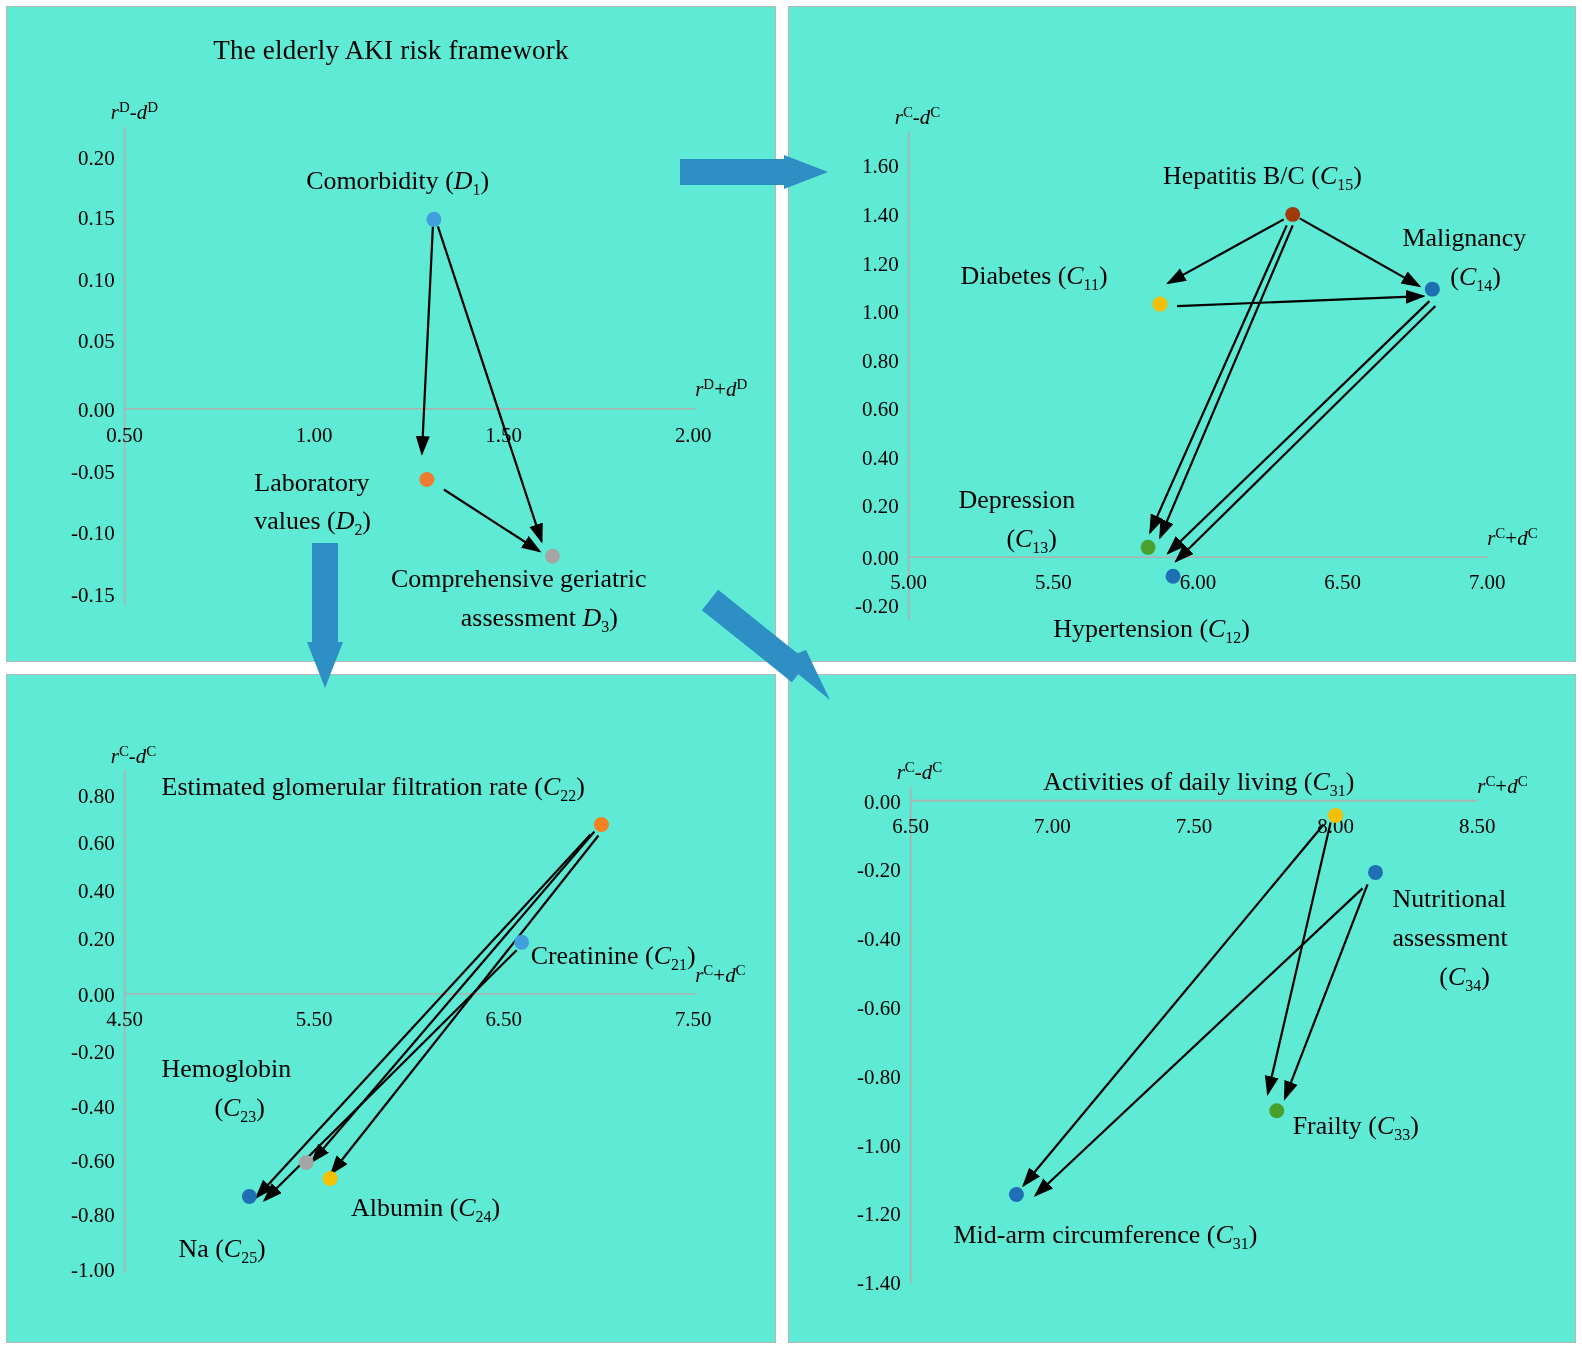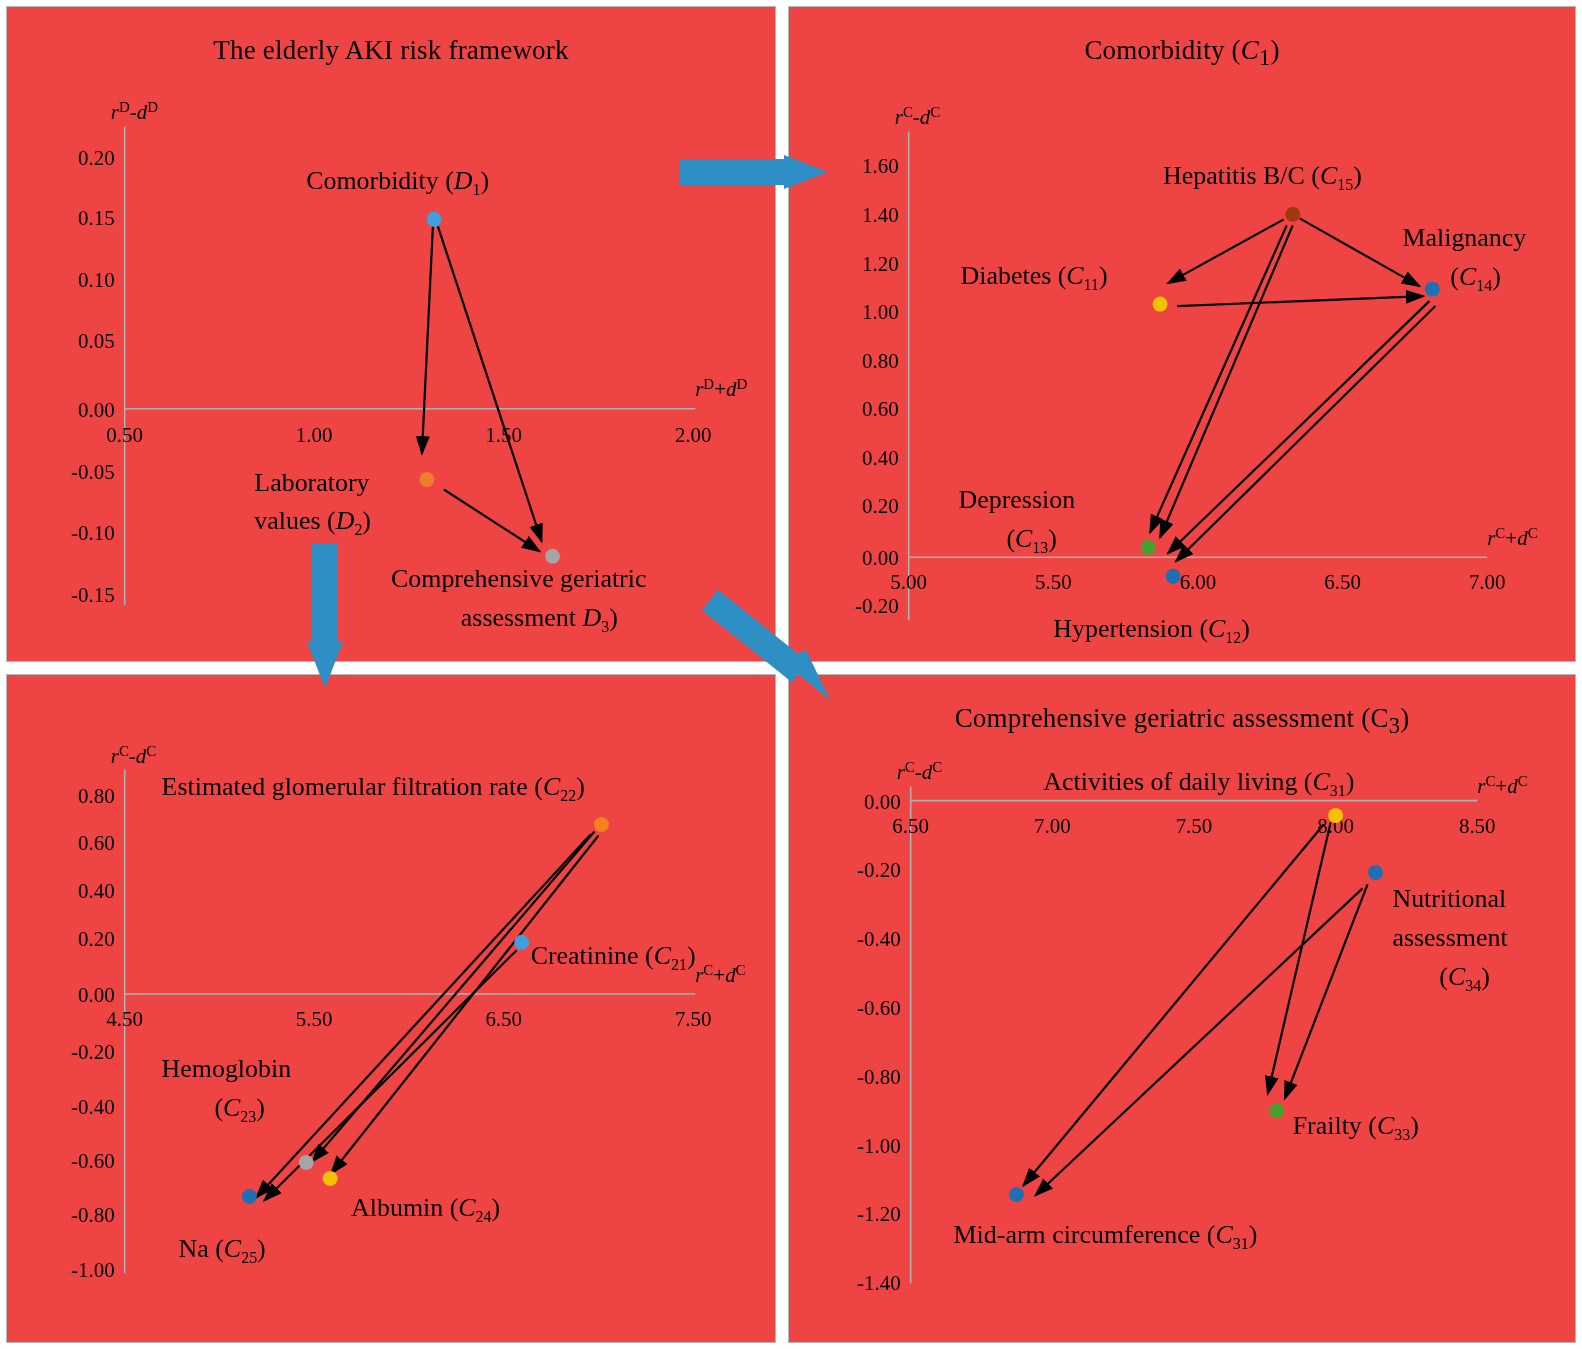--- a/index.html
+++ b/index.html
@@ -15,21 +15,21 @@
     position:absolute;inset:0;
     display:grid;
     grid-template-columns:782px 800px;
     grid-template-rows:668px 681px;
   }
   .panel{
     position:relative;
     border:1px solid #b6b6b6;
     box-sizing:border-box;
     margin:6px;
-    background:#ef4444;
+    background:#5eead4;
   }
   .panel-title{
     position:absolute;
     top:28px;left:0;right:0;
     text-align:center;
     font-size:27px;
     letter-spacing:.2px;
   }
   svg{position:absolute;top:0;left:0;width:100%;height:100%;}
   .axislbl{font-size:21px;font-family:"Liberation Serif",serif;}
@@ -88,21 +88,20 @@
 
       <text class="nodelbl" x="300" y="183">Comorbidity (<tspan class="ital">D</tspan><tspan class="sub" dy="6">1</tspan><tspan dy="-6">)</tspan></text>
       <text class="nodelbl" x="248" y="485">Laboratory</text>
       <text class="nodelbl" x="248" y="524">values (<tspan class="ital">D</tspan><tspan class="sub" dy="6">2</tspan><tspan dy="-6">)</tspan></text>
       <text class="nodelbl" x="385" y="582">Comprehensive geriatric</text>
       <text class="nodelbl" x="455" y="621">assessment <tspan class="ital">D</tspan><tspan class="sub" dy="6">3</tspan><tspan dy="-6">)</tspan></text>
     </svg>
   </div>
 
   <div class="panel">
-    <div class="panel-title">Comorbidity (<i>C</i><sub>1</sub>)</div>
     <svg viewBox="0 0 788 656" preserveAspectRatio="none">
       <defs>
         <marker id="ah2" markerWidth="10" markerHeight="10" refX="8" refY="3.2" orient="auto">
           <path d="M0,0 L9,3.2 L0,6.4 z" fill="#000"></path>
         </marker>
       </defs>
       <line x1="120" y1="125" x2="120" y2="615" stroke="#b0b0b0" stroke-width="1.6"></line>
       <line x1="120" y1="552" x2="700" y2="552" stroke="#b0b0b0" stroke-width="1.6"></line>
 
       <text class="axislbl" x="106" y="117">
@@ -200,21 +199,20 @@
       <text class="nodelbl" x="155" y="120">Estimated glomerular filtration rate (<tspan class="ital">C</tspan><tspan class="sub" dy="6">22</tspan><tspan dy="-6">)</tspan></text>
       <text class="nodelbl" x="525" y="290">Creatinine (<tspan class="ital">C</tspan><tspan class="sub" dy="6">21</tspan><tspan dy="-6">)</tspan></text>
       <text class="nodelbl" x="155" y="403">Hemoglobin</text>
       <text class="nodelbl" x="208" y="442">(<tspan class="ital">C</tspan><tspan class="sub" dy="6">23</tspan><tspan dy="-6">)</tspan></text>
       <text class="nodelbl" x="345" y="543">Albumin (<tspan class="ital">C</tspan><tspan class="sub" dy="6">24</tspan><tspan dy="-6">)</tspan></text>
       <text class="nodelbl" x="172" y="584">Na (<tspan class="ital">C</tspan><tspan class="sub" dy="6">25</tspan><tspan dy="-6">)</tspan></text>
     </svg>
   </div>
 
   <div class="panel">
-    <div class="panel-title">Comprehensive geriatric assessment (C<sub>3</sub>)</div>
     <svg viewBox="0 0 788 669" preserveAspectRatio="none">
       <defs>
         <marker id="ah4" markerWidth="10" markerHeight="10" refX="8" refY="3.2" orient="auto">
           <path d="M0,0 L9,3.2 L0,6.4 z" fill="#000"></path>
         </marker>
       </defs>
       <line x1="122" y1="112" x2="122" y2="610" stroke="#b0b0b0" stroke-width="1.6"></line>
       <line x1="122" y1="126" x2="690" y2="126" stroke="#b0b0b0" stroke-width="1.6"></line>
 
       <text class="axislbl" x="108" y="104">

